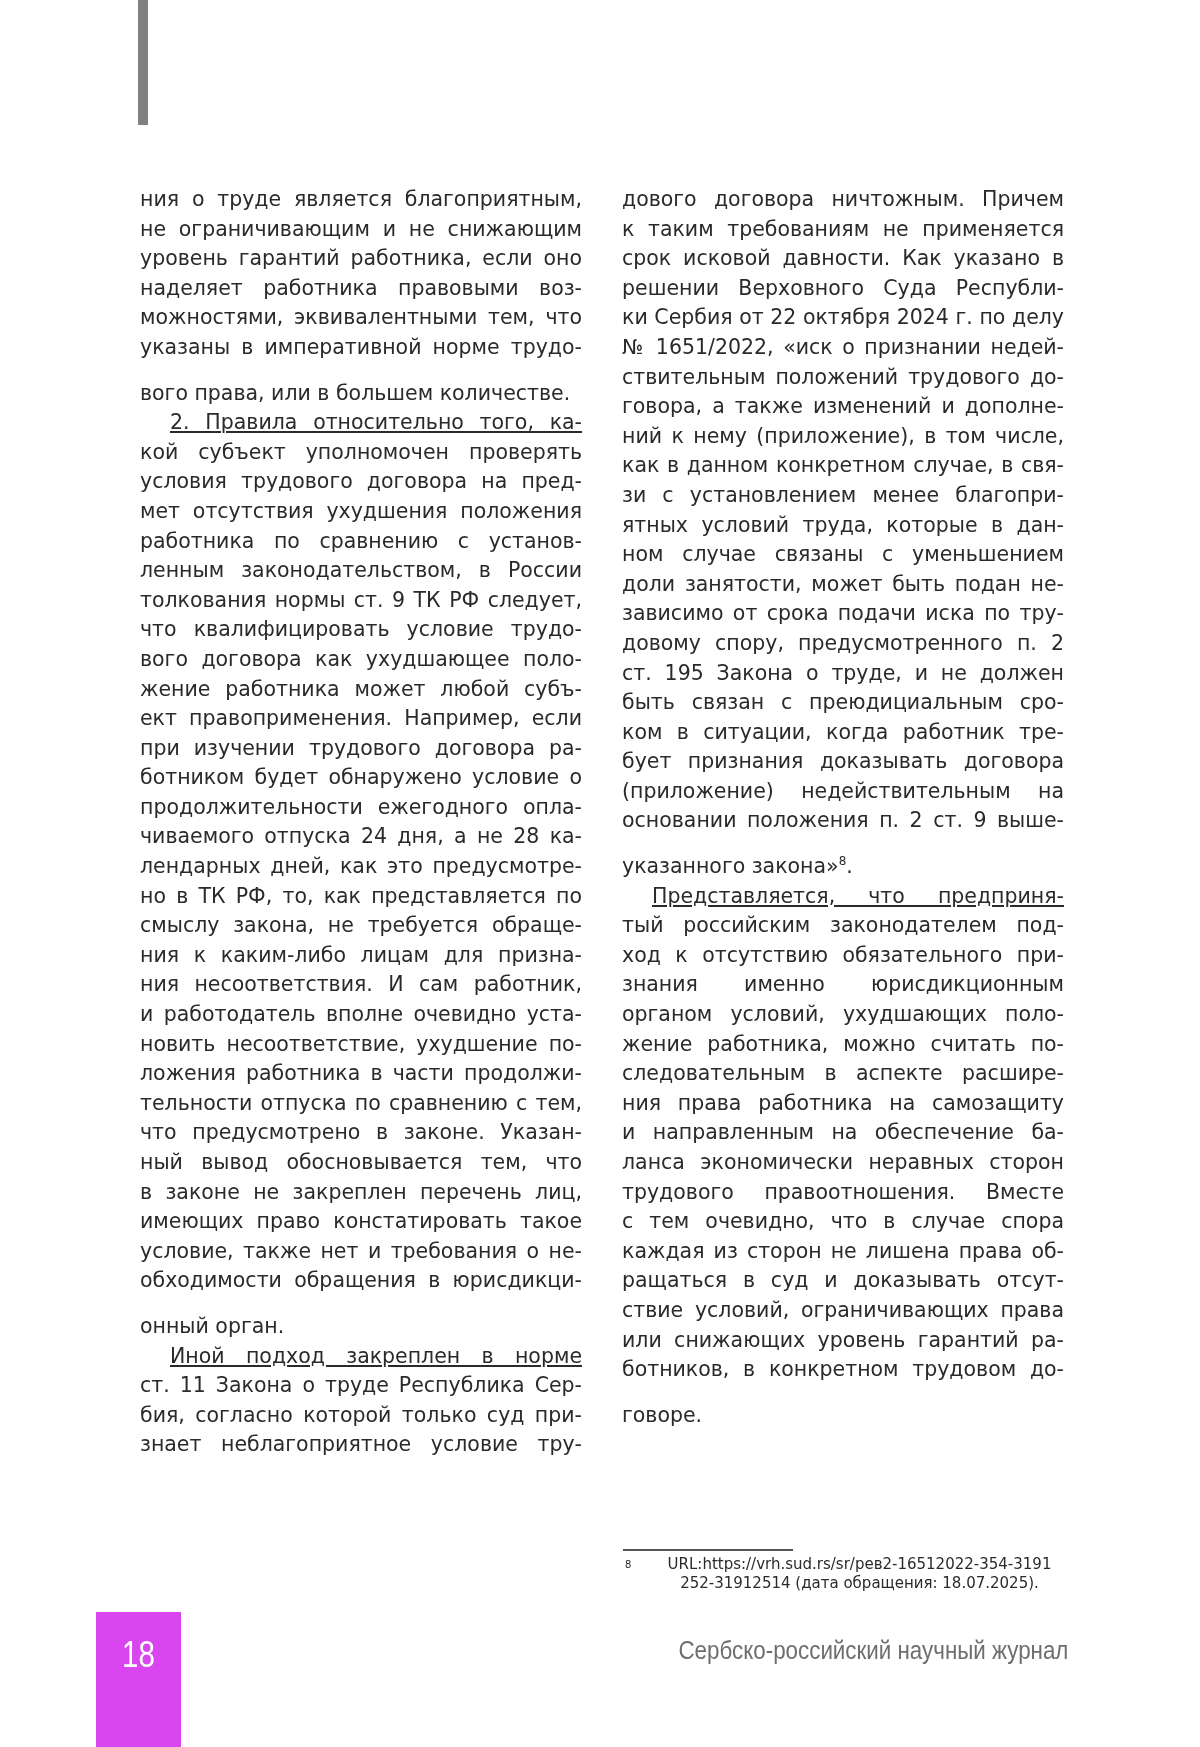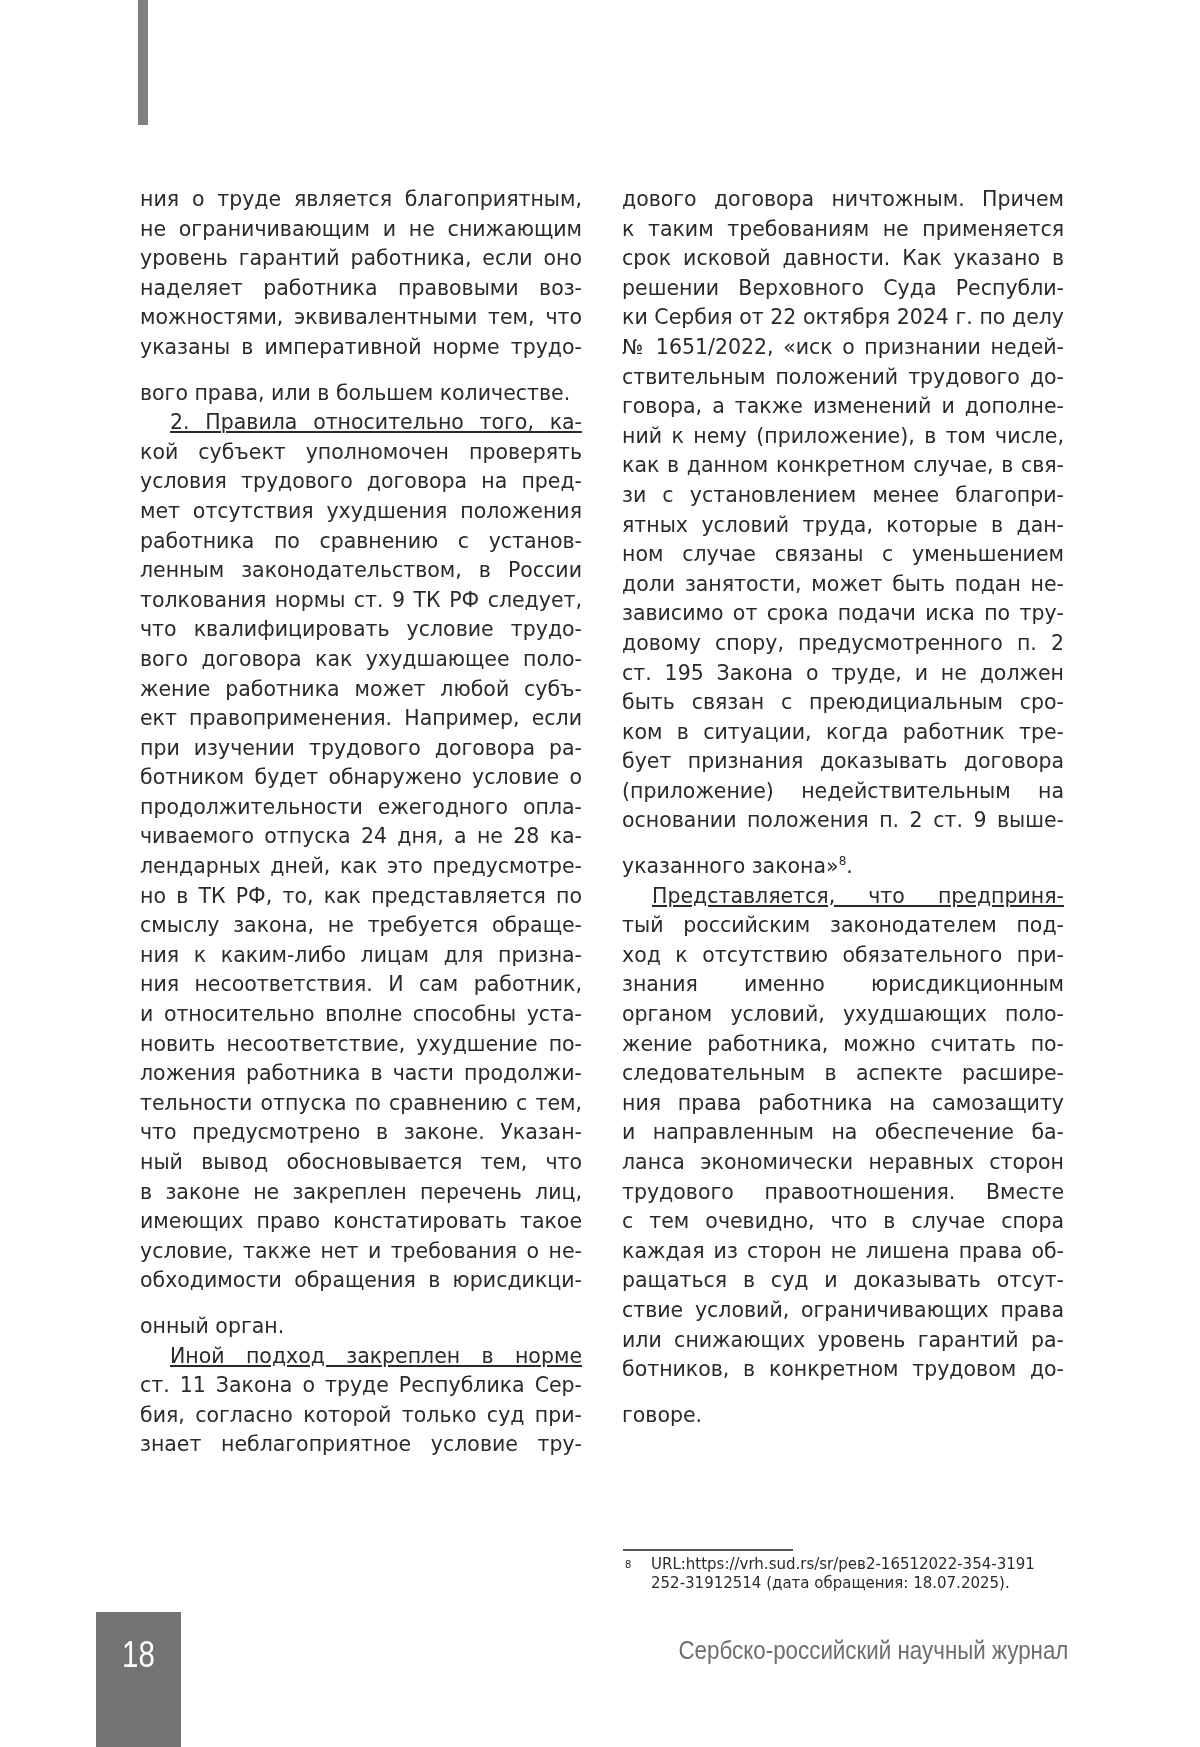--- a/index.html
+++ b/index.html
@@ -8,22 +8,22 @@
   .col { position: absolute; top: 185px; width: 442px; font-size: 20.5px; line-height: 29.6px; text-align: justify; }
   .col.left { left: 140px; }
   .col.right { left: 622px; }
   .line { display: block; white-space: nowrap; text-align-last: justify; height: 29.6px; overflow: visible; }
   .line.last { text-align-last: left; margin-top: 16px; }
   .line.indent { padding-left: 30px; text-decoration: underline; }
   sup { font-size: 12px; line-height: 0; vertical-align: 8px; }
   .fn-rule { position: absolute; left: 623px; top: 1549px; width: 170px; height: 1.5px; background: #555; }
   .footnote { position: absolute; left: 623px; top: 1555px; width: 445px; font-size: 15px; line-height: 19px; color: #2a2a2a; }
   .fn-mark { position: absolute; left: 2px; top: 0; font-size: 10px; }
-  .fn-text { margin-left: 28px; display: block; }
-  .page-box { position: absolute; left: 96px; top: 1612px; width: 85px; height: 135px; background: #737373; }
+  .fn-text { margin-left: 28px; display: block; text-align: center; }
+  .page-box { position: absolute; left: 96px; top: 1612px; width: 85px; height: 135px; background: #d946ef; }
   .page-num { position: absolute; left: 0; top: 22px; width: 85px; text-align: center; color: #ffffff; font-family: "Liberation Sans", sans-serif; font-size: 36px; transform: scaleX(0.82); }
   .journal { position: absolute; right: 132px; top: 1635px; font-family: "Liberation Sans", sans-serif; font-size: 26px; color: #6e6e6e; transform: scaleX(0.86); transform-origin: right center; }
 </style>
 </head>
 <body>
 
 <div class="top-bar"></div>
 
 <div class="col left" id="col-left">
     <span class="line"><span>ния о труде является благоприятным,</span></span>
@@ -46,21 +46,21 @@
     <span class="line"><span>ект правоприменения. Например, если</span></span>
     <span class="line"><span>при изучении трудового договора ра-</span></span>
     <span class="line"><span>ботником будет обнаружено условие о</span></span>
     <span class="line"><span>продолжительности ежегодного опла-</span></span>
     <span class="line"><span>чиваемого отпуска 24 дня, а не 28 ка-</span></span>
     <span class="line"><span>лендарных дней, как это предусмотре-</span></span>
     <span class="line"><span>но в ТК РФ, то, как представляется по</span></span>
     <span class="line"><span>смыслу закона, не требуется обраще-</span></span>
     <span class="line"><span>ния к каким-либо лицам для призна-</span></span>
     <span class="line"><span>ния несоответствия. И сам работник,</span></span>
-    <span class="line"><span>и относительно вполне способны уста-</span></span>
+    <span class="line"><span>и работодатель вполне очевидно уста-</span></span>
     <span class="line"><span>новить несоответствие, ухудшение по-</span></span>
     <span class="line"><span>ложения работника в части продолжи-</span></span>
     <span class="line"><span>тельности отпуска по сравнению с тем,</span></span>
     <span class="line"><span>что предусмотрено в законе. Указан-</span></span>
     <span class="line"><span>ный вывод обосновывается тем, что</span></span>
     <span class="line"><span>в законе не закреплен перечень лиц,</span></span>
     <span class="line"><span>имеющих право констатировать такое</span></span>
     <span class="line"><span>условие, также нет и требования о не-</span></span>
     <span class="line"><span>обходимости обращения в юрисдикци-</span></span>
     <span class="line last"><span>онный орган.</span></span>

